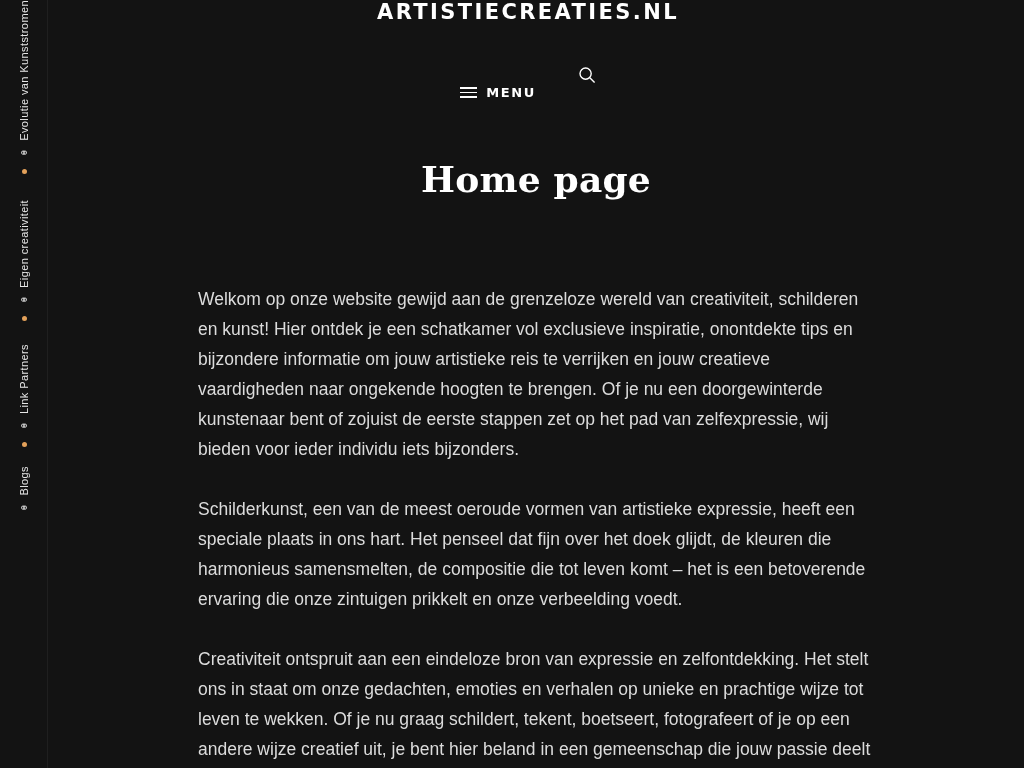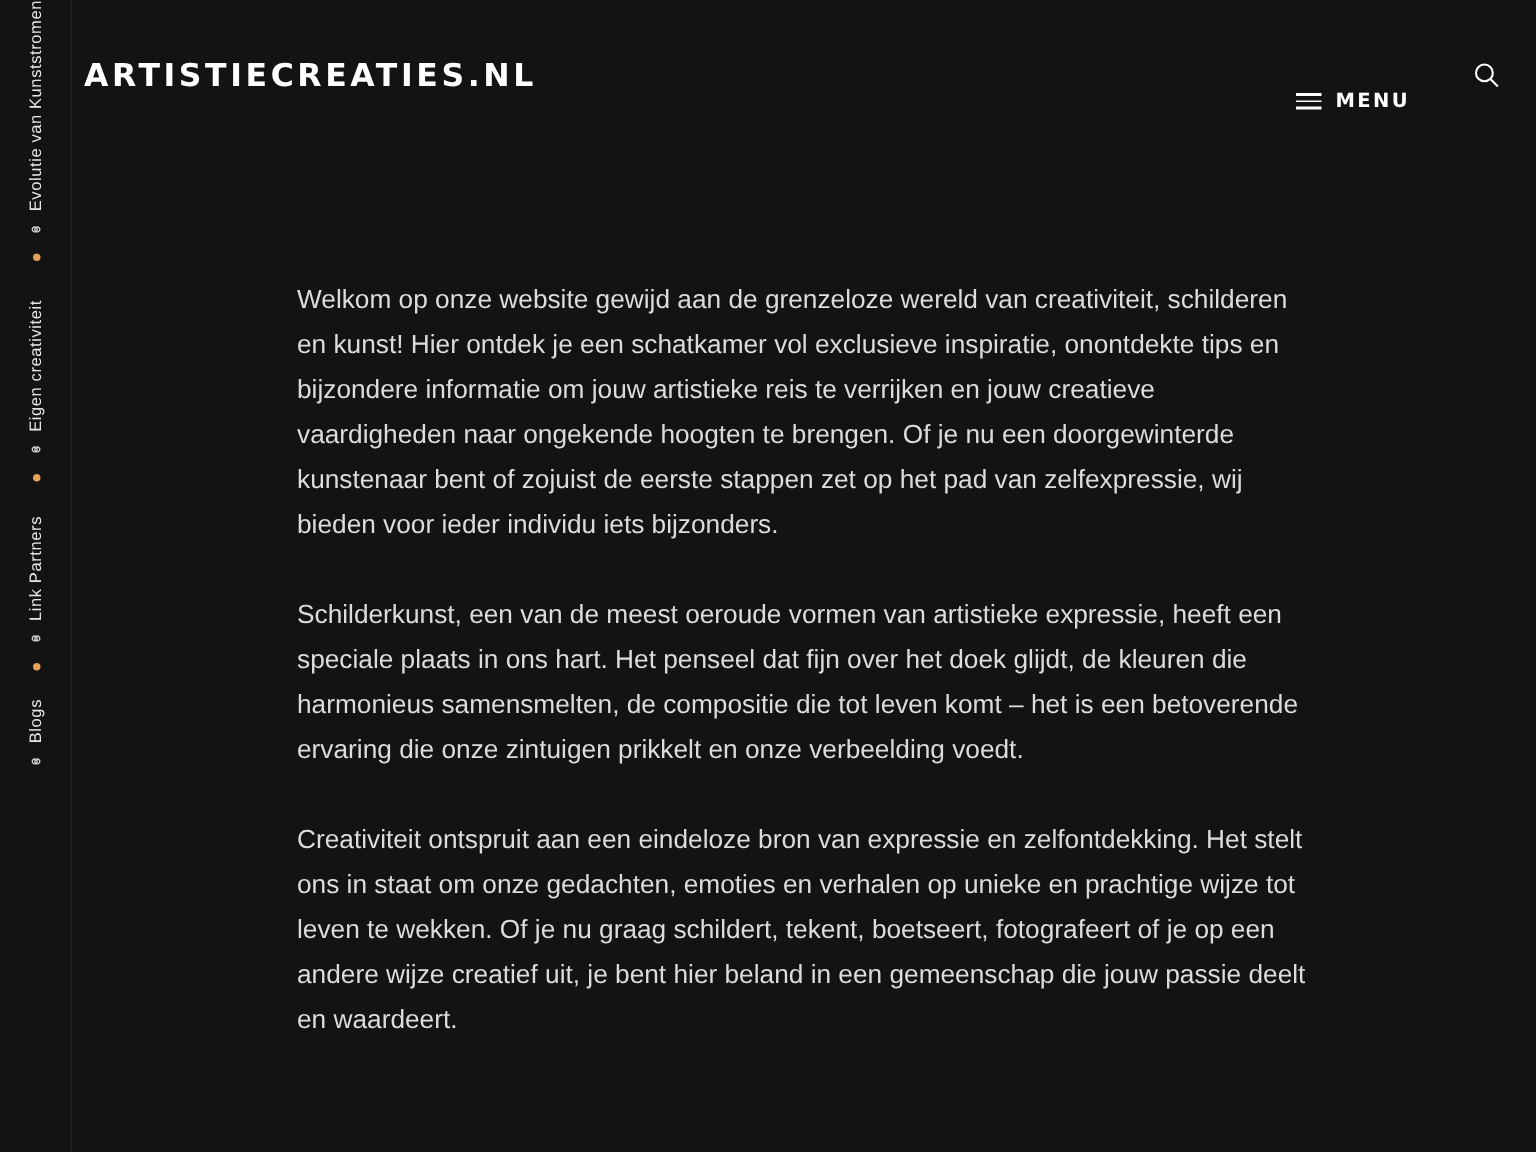--- a/index.html
+++ b/index.html
@@ -63,20 +63,21 @@
     position: absolute;
     left: 48px;
     top: 0;
     right: 0;
     height: 100px;
     display: flex;
     align-items: center;
     justify-content: space-between;
     padding: 0 24px 0 8px;
     box-sizing: border-box;
+    flex-direction: column;
   }
   #site-title {
     font-family: "DejaVu Sans", sans-serif;
     font-weight: bold;
     font-size: 21px;
     letter-spacing: 2.4px;
     color: #ffffff;
   }
   #header-right {
     display: flex;
@@ -196,20 +197,21 @@
       <svg width="18" height="18" viewBox="0 0 18 18">
         <circle cx="7.6" cy="7.6" r="5.6" fill="none" stroke="#ffffff" stroke-width="1.4"></circle>
         <line x1="11.8" y1="11.8" x2="16.6" y2="16.6" stroke="#ffffff" stroke-width="1.4"></line>
       </svg>
     </div>
   </div>
 </header>
 
 <main id="main">
   <div id="content-wrap">
+    <h1 id="page-title">Home page</h1>
 
     <div id="para-block">
       <p class="body-para">Welkom op onze website gewijd aan de grenzeloze wereld van creativiteit, schilderen en kunst! Hier ontdek je een schatkamer vol exclusieve inspiratie, onontdekte tips en bijzondere informatie om jouw artistieke reis te verrijken en jouw creatieve vaardigheden naar ongekende hoogten te brengen. Of je nu een doorgewinterde kunstenaar bent of zojuist de eerste stappen zet op het pad van zelfexpressie, wij bieden voor ieder individu iets bijzonders.</p>
       <p class="body-para">Schilderkunst, een van de meest oeroude vormen van artistieke expressie, heeft een speciale plaats in ons hart. Het penseel dat fijn over het doek glijdt, de kleuren die harmonieus samensmelten, de compositie die tot leven komt – het is een betoverende ervaring die onze zintuigen prikkelt en onze verbeelding voedt.</p>
       <p class="body-para">Creativiteit ontspruit aan een eindeloze bron van expressie en zelfontdekking. Het stelt ons in staat om onze gedachten, emoties en verhalen op unieke en prachtige wijze tot leven te wekken. Of je nu graag schildert, tekent, boetseert, fotografeert of je op een andere wijze creatief uit, je bent hier beland in een gemeenschap die jouw passie deelt en waardeert.</p>
     </div>
   </div>
 </main>
 
 </body></html>

